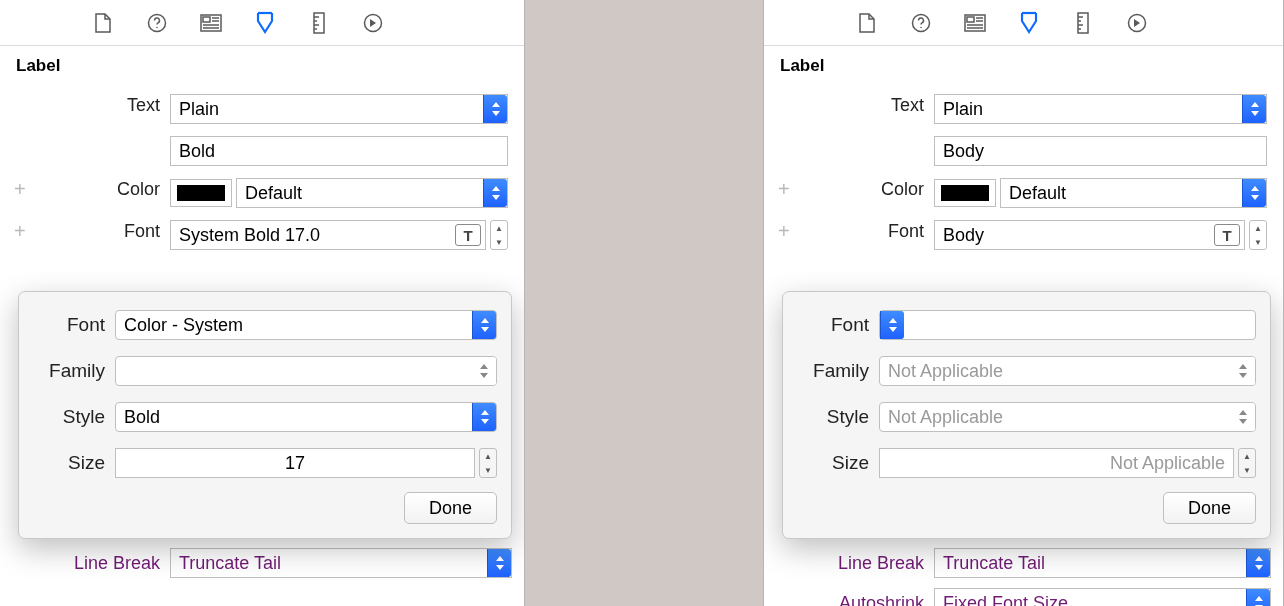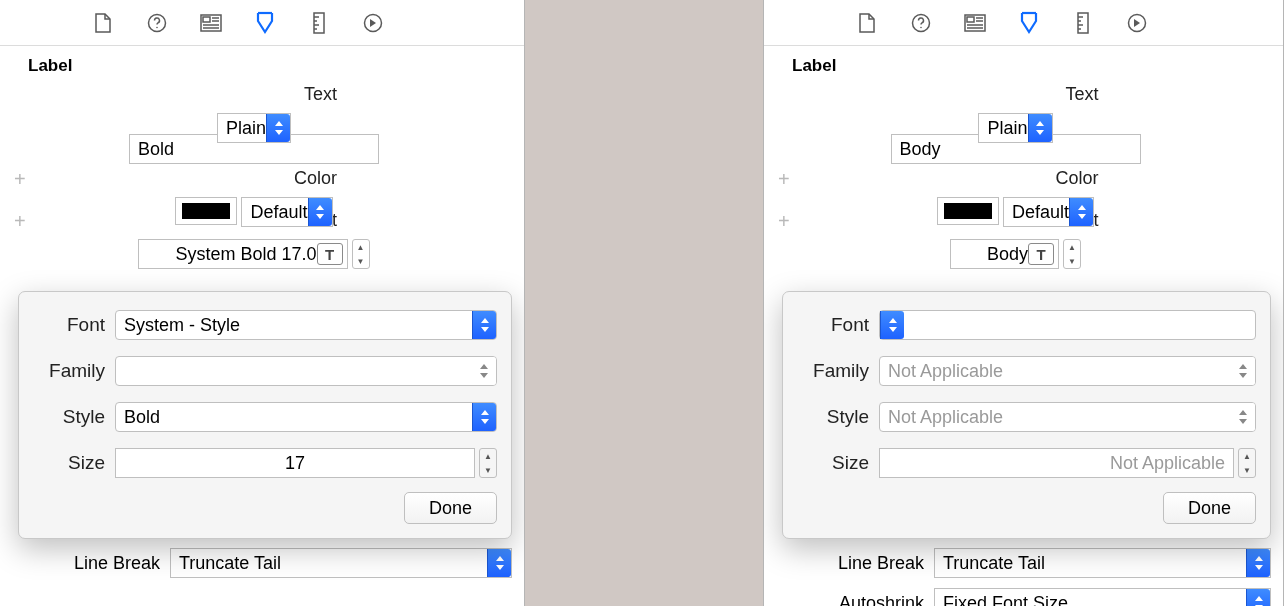--- a/index.html
+++ b/index.html
@@ -7,54 +7,54 @@
   .stage { width:1284px; height:606px; background:#d0c8c4; display:flex; }
   .panel { background:#fff; height:100%; position:relative; overflow:hidden; border-right:1px solid #b5b5b5; }
   .panel-left { width:525px; }
   .spacer { flex:1; }
   .panel-right { width:521px; border-left:1px solid #b5b5b5; }
 
   .iconbar { height:46px; display:flex; align-items:center; gap:32px; padding-left:92px; border-bottom:1px solid #dcdcdc; }
   .tb-icon { width:22px; height:22px; display:flex; align-items:center; justify-content:center; color:#5a5a5a; }
   .tb-icon.active { color:#0f6bff; }
 
-  .section-title { font-weight:600; font-size:17px; padding:10px 0 8px 28px; }
+  .section-title { font-weight:600; font-size:17px; padding:10px 0 8px 16px; }
   .form  { position:relative; }
-  .row { display:flex; align-items:center; height:42px;flex-direction:column; }
+  .row { display:flex; align-items:center; height:42px; }
   .lab { width:170px; text-align:right; padding-right:10px; font-size:18px; color:#222; }
-  .ctrl { flex:1; padding-right:16px; display:flex; gap:4px; align-items:flex-start;margin-top:8px; }
+  .ctrl { flex:1; padding-right:16px; display:flex; gap:4px; align-items:center;margin-top:8px; }
   .plus { position:absolute; left:14px; font-size:20px; color:#b9b9b9; }
 
   .textfield { height:30px; border:1px solid #bfbfbf; background:#fff; font-size:18px; padding:0 8px; flex:1; }
   .combo { height:30px; border:1px solid #bfbfbf; background:#fff; display:flex; align-items:center; flex:1; position:relative; }
   .combo span.val { font-size:18px; padding-left:8px; flex:1; white-space:nowrap; overflow:hidden; }
   .combo.disabled span.val { color:#9a9a9a; }
   .combo .cap  { width:24px; align-self:stretch; background:linear-gradient(#3f8cff,#1e62ff); display:flex; flex-direction:column; align-items:center; justify-content:center; border-left:1px solid #1a56d2; border-radius:0 3px 3px 0; }
   .combo .cap.grey { background:#fff; border-left:none; }
   .cap svg { display:block; }
   .swatch { width:62px; height:28px; border:1px solid #bfbfbf; background:#fff; display:flex; align-items:center; justify-content:center; }
   .swatch .ink { width:48px; height:16px; background:#000; }
 
-  .fontfield { height:30px; border:1px solid #bfbfbf; background:#fff; display:flex; align-items:center; flex:1;padding-left:28px; }
+  .fontfield { height:30px; border:1px solid #bfbfbf; background:#fff; display:flex; align-items:center; flex:1; }
   .fontfield span.val { font-size:18px; padding-left:8px; flex:1; white-space:nowrap; overflow:hidden; }
   .fontfield .ticon { width:26px; height:22px; border:1px solid #8a8a8a; border-radius:3px; margin-right:4px; display:flex; align-items:center; justify-content:center; font-weight:700; font-size:15px; color:#444; }
   .stepper { width:18px; height:30px; border:1px solid #bfbfbf; border-radius:3px; display:flex; flex-direction:column; }
   .stepper div { flex:1; display:flex; align-items:center; justify-content:center; font-size:8px; color:#555; }
 
   
   .pop { position:absolute; left:18px; right:12px; top:291px; background:#f5f5f5; border:1px solid #c8c8c8; border-radius:7px; box-shadow:0 10px 30px rgba(0,0,0,.25); padding:10px 14px 14px 14px; }
   .prow { display:flex; align-items:center; height:46px; }
   .plab { width:82px; text-align:right; padding-right:10px; font-size:19px; color:#222; }
   .pctrl { flex:1; display:flex; gap:4px; }
   .pbtn { margin-left:auto; margin-top:6px; height:32px; padding:0 24px; border:1px solid #bfbfbf; border-radius:5px; background:linear-gradient(#fff,#f2f2f2); font-size:18px; }
   .combo.full { border-radius:4px; }
   .num { text-align:center; }
   .num::placeholder { text-align:right; color:#9a9a9a; }
   
-  .obscured { position:absolute; left:50px; right:12px; font-size:18px; color:#000000; display:flex; height:34px; align-items:center;justify-content:flex-end; }
+  .obscured { position:absolute; left:50px; right:12px; font-size:18px; color:#701a75; display:flex; height:34px; align-items:center;justify-content:flex-end; }
 
 </style>
 </head>
 <body>
 
 <div class="stage">
 
   <div class="panel panel-left">
     <div class="iconbar">
       <div class="tb-icon">
@@ -168,21 +168,21 @@
             </svg>
           </span>
       </div>
     </div>
 
     <div class="pop">
       <div class="prow">
         <div class="plab">Font</div>
         <div class="pctrl">
           <div class="combo full">
-            <span class="val">System - Style</span>
+            <span class="val">Color - System</span>
             <span class="cap">
                 <svg width="10" height="14" viewBox="0 0 10 14" fill="#fff">
                   <path d="M5 0 9 5H1zM5 14 1 9h8z"></path>
                 </svg>
               </span>
           </div>
         </div>
       </div>
       <div class="prow">
         <div class="plab">Family</div>

